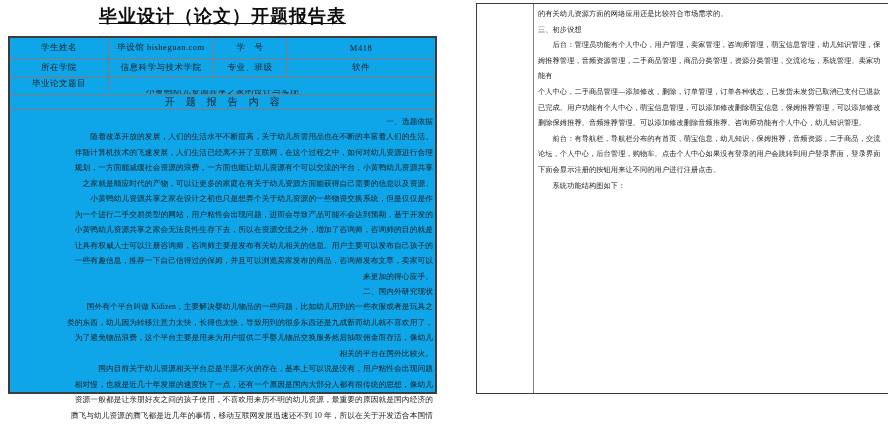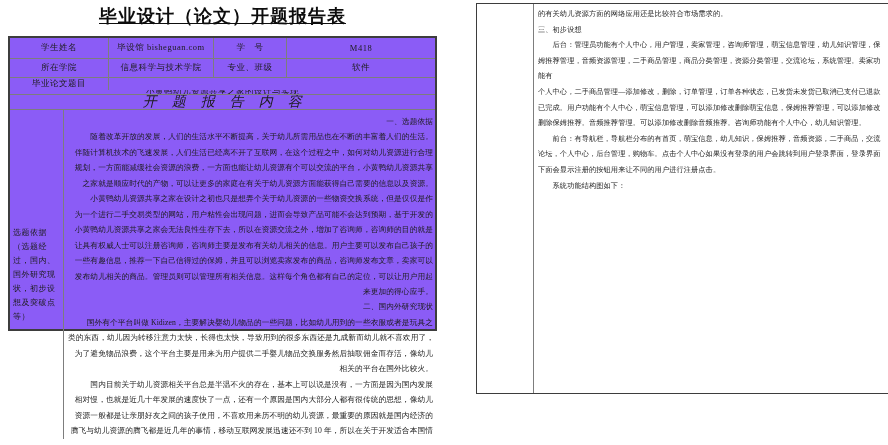--- a/index.html
+++ b/index.html
@@ -17,42 +17,42 @@
   .doc-title {
     position: absolute; left: 8px; top: 4px; width: 429px;
     text-align: center;
     font-family: "Liberation Sans", "DejaVu Sans", sans-serif;
     font-weight: 700; font-size: 18px; letter-spacing: 1px;
     color: #0d0d0d;
     text-decoration: underline;
   }
   .left-table {
     position: absolute; left: 8px; top: 36px;
-    width: 429px; height: 295px;
+    width: 429px; height: 358px;
     border: 2px solid #3d3d3d;
-    background: #8b5cf6;
+    background: #0ea5e9;
   }
   .trow { display: flex; border-bottom: 1px solid #7d7d7d; }
   .trow:last-child { border-bottom: none; }
   .tcell {
     border-right: 1px solid #7d7d7d;
     display: flex; align-items: center; justify-content: center;
     font-size: 8.5px; letter-spacing: .5px;
     overflow: hidden; white-space: nowrap;
   }
   .tcell:last-child { border-right: none; }
   .r1 { height: 21px; } .r2 { height: 19px; } .r3 { height: 17px; flex-direction: column; }
   .r4 { height: 15px; } .r5 { height: 329px; }
   .c-label  { width: 99px; }
   .c-val1   { width: 105px; }
   .c-label2 { width: 73px; }
   .c-val2   { flex: 1; }
   .c-topic-label { width: 99px; }
   .c-topic-val { flex: 1; }
-  .c-header { flex: 1; font-size: 14px; font-style: italic; }
+  .c-header { flex: 1; font-size: 10px; }
   .c-sidebar {
     width: 54px; padding: 2px 3px;
     font-size: 8px; line-height: 14px; letter-spacing: .5px;
     white-space: normal; text-align: left;
     align-items: center; justify-content: center;
   }
   .c-content {
     flex: 1; display: block;
     padding: 4px 2px 0 4px;
     text-align: right;
@@ -98,40 +98,38 @@
     <div class="tcell c-val2">软件</div>
   </div>
   <div class="trow r3">
     <div class="tcell c-topic-label">毕业论文题目</div>
     <div class="tcell c-topic-val">小黄鸭幼儿资源共享之家的设计与实现</div>
   </div>
   <div class="trow r4">
     <div class="tcell c-header">开　题　报　告　内　容</div>
   </div>
   <div class="trow r5">
-    <div class="tcell c-sidebar">选题依据（选题经过，国内、国外研究现状，初步设想及突破点等）</div>
     <div class="tcell c-content">
         <div class="content-line">一、选题依据</div>
         <div class="content-line">　　随着改革开放的发展，人们的生活水平不断提高，关于幼儿所需用品也在不断的丰富着人们的生活。</div>
         <div class="content-line">伴随计算机技术的飞速发展，人们生活已经离不开了互联网，在这个过程之中，如何对幼儿资源进行合理</div>
         <div class="content-line">规划，一方面能减缓社会资源的浪费，一方面也能让幼儿资源有个可以交流的平台，小黄鸭幼儿资源共享</div>
         <div class="content-line">之家就是顺应时代的产物，可以让更多的家庭在有关于幼儿资源方面能获得自己需要的信息以及资源。</div>
         <div class="content-line">　　小黄鸭幼儿资源共享之家在设计之初也只是想弄个关于幼儿资源的一些物资交换系统，但是仅仅是作</div>
         <div class="content-line">为一个进行二手交易类型的网站，用户粘性会出现问题，进而会导致产品可能不会达到预期，基于开发的</div>
         <div class="content-line">小黄鸭幼儿资源共享之家会无法良性生存下去，所以在资源交流之外，增加了咨询师，咨询师的目的就是</div>
         <div class="content-line">让具有权威人士可以注册咨询师，咨询师主要是发布有关幼儿相关的信息。用户主要可以发布自己孩子的</div>
         <div class="content-line">一些有趣信息，推荐一下自己信得过的保姆，并且可以浏览卖家发布的商品，咨询师发布文章，卖家可以</div>
-        <div class="content-line">发布幼儿相关的商品。管理员则可以管理所有相关信息。这样每个角色都有自己的定位，可以让用户用起</div>
         <div class="content-line">来更加的得心应手。</div>
         <div class="content-line">二、国内外研究现状</div>
         <div class="content-line">　　国外有个平台叫做 Kidizen，主要解决婴幼儿物品的一些问题，比如幼儿用到的一些衣服或者是玩具之</div>
         <div class="content-line">类的东西，幼儿因为转移注意力太快，长得也太快，导致用到的很多东西还是九成新而幼儿就不喜欢用了，</div>
         <div class="content-line">为了避免物品浪费，这个平台主要是用来为用户提供二手婴儿物品交换服务然后抽取佣金而存活，像幼儿</div>
         <div class="content-line">相关的平台在国外比较火。</div>
-        <div class="content-line">　　国内目前关于幼儿资源相关平台总是半温不火的存在，基本上可以说是没有，一方面是因为国内发展</div>
+        <div class="content-line">　　国内目前关于幼儿资源相关平台总是半温不火的存在，基本上可以说是没有，用户粘性会出现问题</div>
         <div class="content-line">相对慢，也就是近几十年发展的速度快了一点，还有一个原因是国内大部分人都有很传统的思想，像幼儿</div>
         <div class="content-line">资源一般都是让亲朋好友之间的孩子使用，不喜欢用来历不明的幼儿资源，最重要的原因就是国内经济的</div>
         <div class="content-line">腾飞与幼儿资源的腾飞都是近几年的事情，移动互联网发展迅速还不到 10 年，所以在关于开发适合本国情</div>
       </div>
   </div>
 </div>
 
 <div class="right-table">
   <div class="r-sidebar"></div>
   <div class="r-content">

